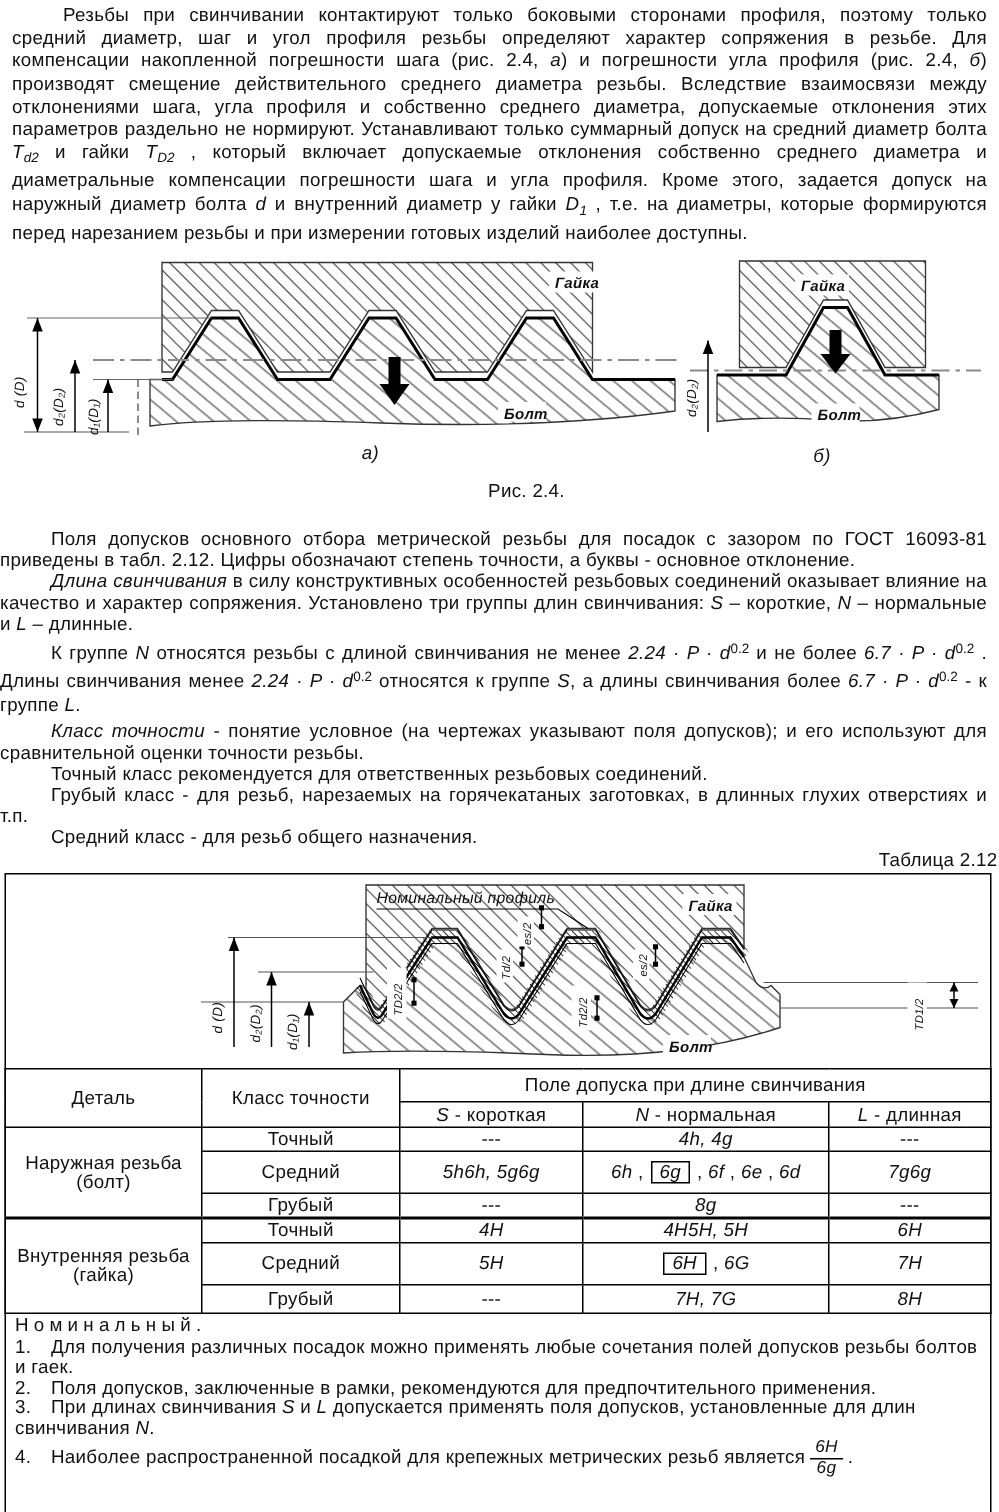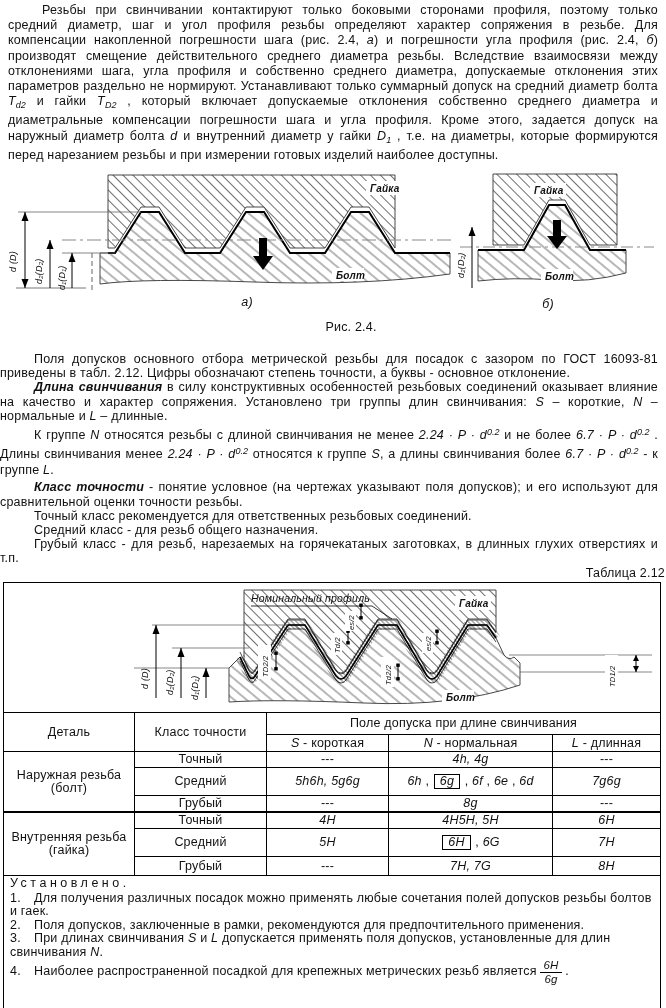--- a/index.html
+++ b/index.html
@@ -11,23 +11,23 @@
   .abs{position:absolute}
   .para{text-align:justify;text-indent:34px;margin:0;line-height:14.2px}
   #p1{left:8px;right:8px;top:3px;line-height:15.2px}
   #pblock{left:0;right:8px;top:352px}
   #p4{line-height:15.8px;margin:2px 0}
   #fig-caption{left:306px;top:320px;width:90px;text-align:center}
   #fig-a-label{left:222px;top:295px;width:50px;text-align:center;font-style:italic}
   #fig-b-label{left:528px;top:297px;width:40px;text-align:center;font-style:italic}
   #tbl-caption{right:1px;top:566px}
   .st-i{font-style:italic}
-  .st-bi{font-style:italic;font-weight:bold}
+  .st-bi{font-style:italic;font-weight:normal}
   .st-sub{font-style:italic;font-size:9px;vertical-align:-3px;letter-spacing:0}
-  .st-sup{font-style:italic;font-size:9px;vertical-align:4px;letter-spacing:0}
+  .st-sup{font-size:9px;vertical-align:4px;letter-spacing:0}
   .st-box{font-style:italic;border:1px solid #000;padding:0 5px 1px 5px;margin:0 1px;display:inline-block;line-height:12px}
   .frac{display:inline-block;vertical-align:middle;text-align:center;font-style:italic;font-size:11.5px;line-height:1.1}
   .frac .fn{display:block;border-bottom:1px solid #000;padding:0 3px}
   .frac .fd{display:block}
   
   .fig{position:absolute}
   .fig text{font-family:"Liberation Sans","DejaVu Sans",sans-serif;fill:#111}
   .dim{font-size:9px;font-style:italic}
   .plate{font-size:10px;font-style:italic;font-weight:bold}
   .tol{font-size:7.5px;font-style:italic}
@@ -124,22 +124,22 @@
 <div id="fig-a-label" class="abs">а)</div>
 <div id="fig-b-label" class="abs">б)</div>
 <div id="fig-caption" class="abs">Рис. 2.4.</div>
 
 <div id="pblock" class="abs">
   <p class="para"><span>Поля допусков основного отбора метрической резьбы для посадок с зазором по ГОСТ 16093-81 приведены в табл. 2.12. Цифры обозначают степень точности, а буквы - основное отклонение.</span></p>
   <p class="para"><span class="st-bi">Длина свинчивания</span><span> в силу конструктивных особенностей резьбовых соединений оказывает влияние на качество и характер сопряжения. Установлено три группы длин свинчивания: </span><span class="st-i">S</span><span> – короткие, </span><span class="st-i">N</span><span> – нормальные и </span><span class="st-i">L</span><span> – длинные.</span></p>
   <p id="p4" class="para"><span>К группе </span><span class="st-i">N</span><span> относятся резьбы с длиной свинчивания не менее </span><span class="st-i">2.24 · P · d</span><span class="st-sup">0.2</span><span> и не более </span><span class="st-i">6.7 · P · d</span><span class="st-sup">0.2</span><span> . Длины свинчивания менее </span><span class="st-i">2.24 · P · d</span><span class="st-sup">0.2</span><span> относятся к группе </span><span class="st-i">S</span><span>, а длины свинчивания более </span><span class="st-i">6.7 · P · d</span><span class="st-sup">0.2</span><span> - к группе </span><span class="st-i">L</span><span>.</span></p>
   <p class="para"><span class="st-bi">Класс точности</span><span> - понятие условное (на чертежах указывают поля допусков); и его используют для сравнительной оценки точности резьбы.</span></p>
   <p class="para"><span>Точный класс рекомендуется для ответственных резьбовых соединений.</span></p>
+  <p class="para"><span>Грубый класс  - для резьб, нарезаемых на горячекатаных заготовках, в длинных глухих отверстиях и т.п.</span></p>
   <p class="para"><span>Средний класс  - для резьб общего назначения.</span></p>
-  <p class="para"><span>Грубый класс  - для резьб, нарезаемых на горячекатаных заготовках, в длинных глухих отверстиях и т.п.</span></p>
 </div>
 
 <div id="tbl-caption" class="abs">Таблица 2.12</div>
 
 <div id="obox" class="abs">
 
   <svg class="fig" style="left:0;top:2px" width="656" height="127" viewBox="0 0 656 127">
     <defs>
       <pattern id="pt-n" patternUnits="userSpaceOnUse" width="7" height="7" patternTransform="rotate(-45)">
         <line x1="3.5" y1="-1" x2="3.5" y2="8" stroke="#4a4a4a" stroke-width="0.8"></line>
@@ -280,19 +280,19 @@
     <tr style="height:19px">
       <td>Грубый</td>
       <td><span>---</span></td>
       <td><span class="st-i">7H, 7G</span></td>
       <td><span class="st-i">8H</span></td>
     </tr>
   </tbody>
     </table>
 
   <div id="notes">
-    <div id="notes-title">Установлено.</div>
+    <div id="notes-title">Номинальный.</div>
     <p class="note-item"><span class="note-num">1.</span><span><span>Для получения различных посадок можно применять любые сочетания полей допусков резьбы болтов и гаек.</span></span></p>
     <p class="note-item"><span class="note-num">2.</span><span><span>Поля допусков, заключенные в рамки, рекомендуются для предпочтительного применения.</span></span></p>
     <p class="note-item"><span class="note-num">3.</span><span><span>При длинах свинчивания </span><span class="st-i">S</span><span> и </span><span class="st-i">L</span><span> допускается применять поля допусков, установленные для длин свинчивания </span><span class="st-i">N</span><span>.</span></span></p>
     <p class="note-item"><span class="note-num">4.</span><span><span>Наиболее распространенной посадкой для крепежных метрических резьб является </span><span class="frac"><span class="fn">6H</span><span class="fd">6g</span></span><span> .</span></span></p>
   </div>
 </div>
 
 </body></html>

